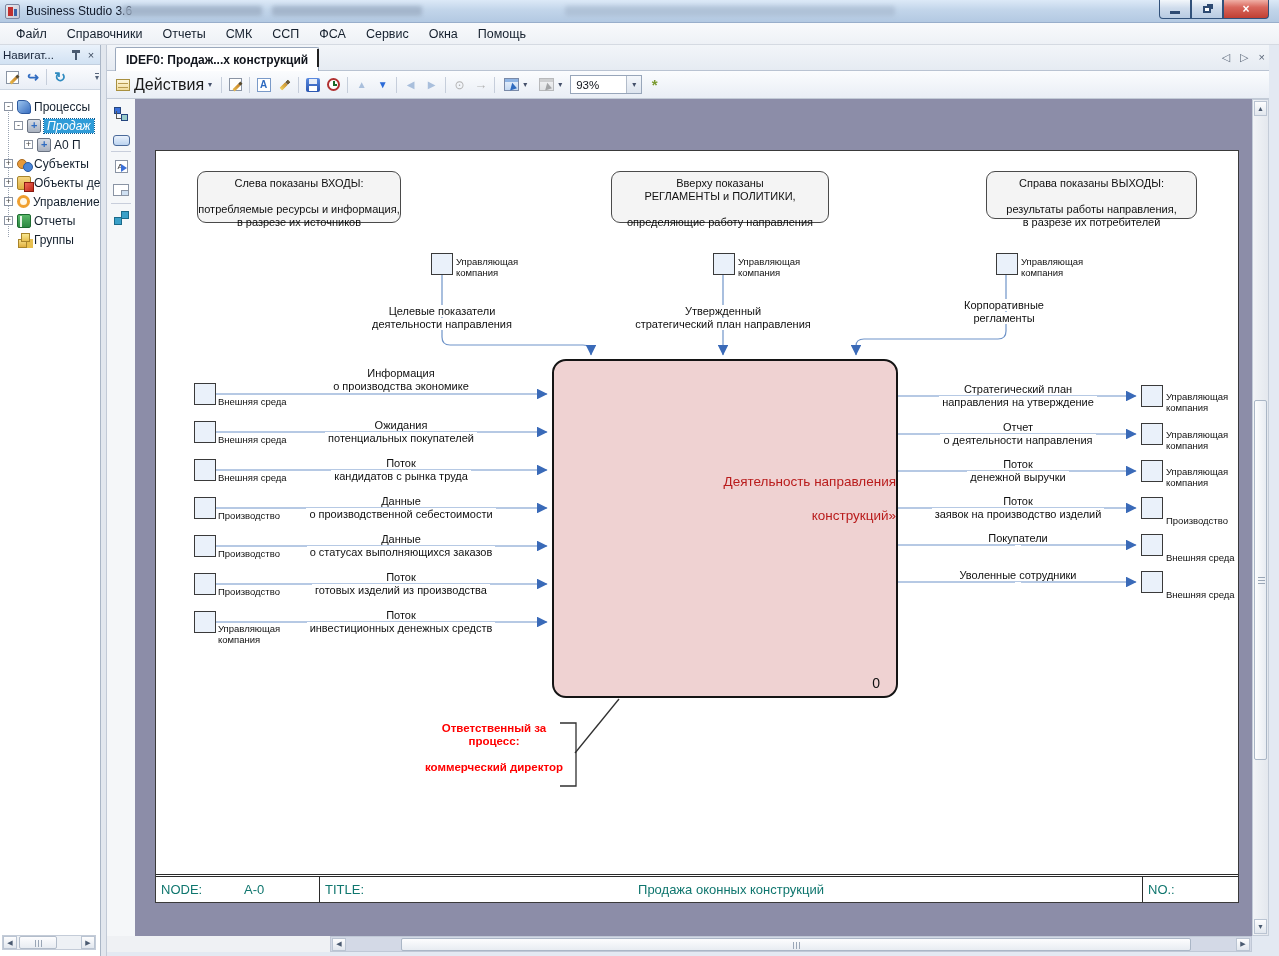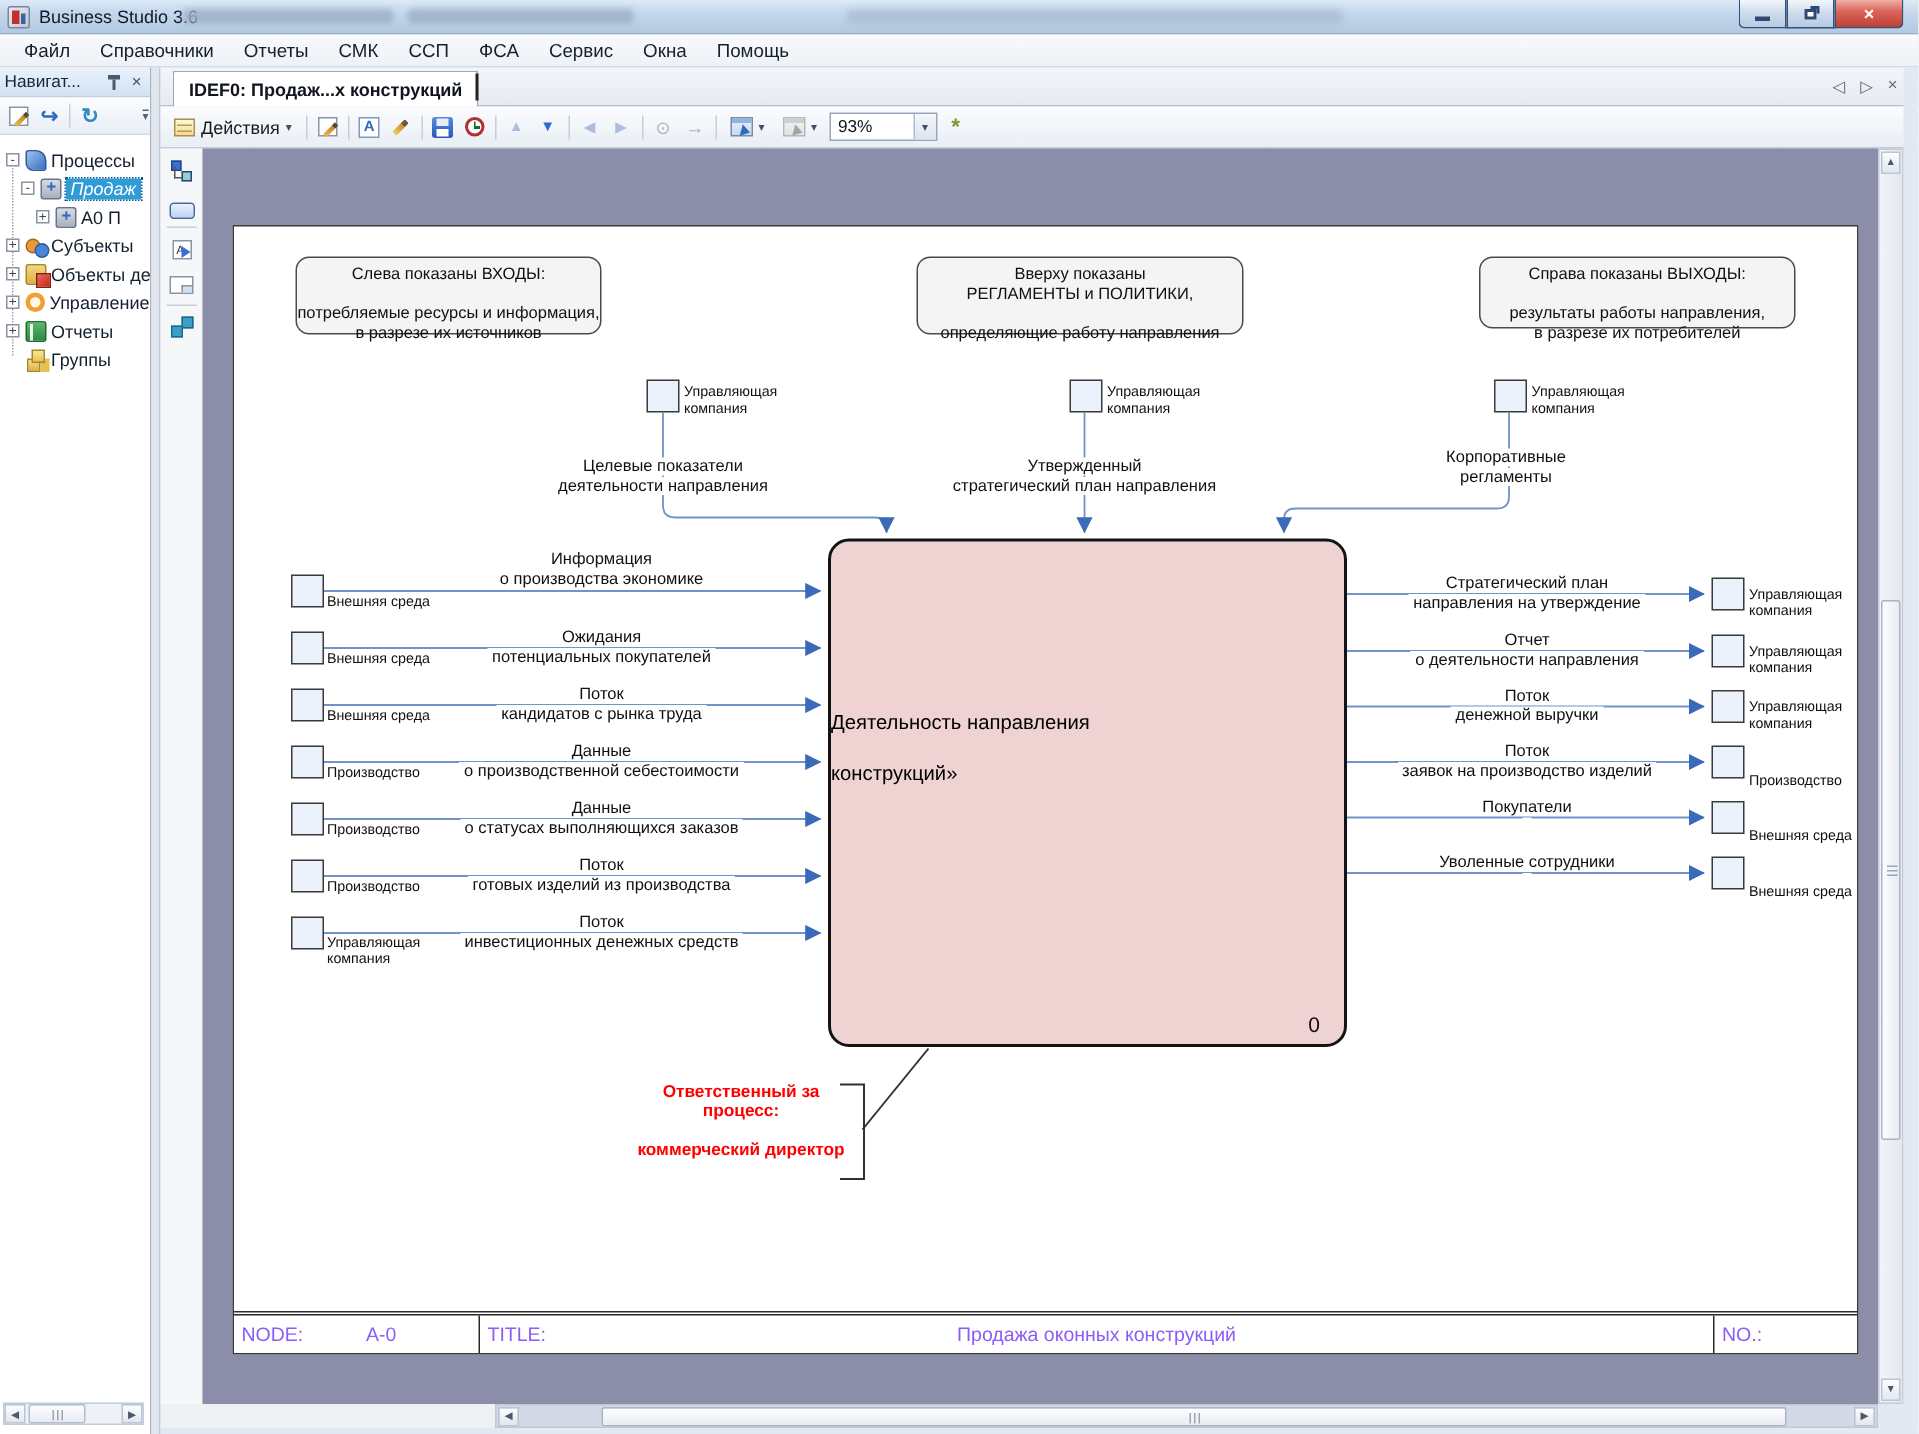--- a/index.html
+++ b/index.html
@@ -116,24 +116,24 @@
 #canvas{left:135px;top:99px;width:1117px;height:837px;background:#8c8da8;overflow:hidden}
 #page{left:20px;top:51px;width:1084px;height:753px;background:#fff;border:1px solid #3a3a3a}
 #page svg{position:absolute;left:0;top:0}
 .note{position:absolute;background:#f4f4f4;border:1px solid #4a4a4a;border-radius:9px;text-align:center;font-size:11px;line-height:13px;color:#101010;padding-top:5px}
 .gap13{height:13px}
 .sq{position:absolute;width:22px;height:22px;background:#eaf1fa;border:1.5px solid #3a3a3a}
 .elabel{position:absolute;font-size:9.5px;line-height:11px;color:#101010;white-space:nowrap}
 .flabel{position:absolute;transform:translateY(-50%);text-align:center;font-size:11px;line-height:13px;color:#101010}
 .flabel span{background:#fff;padding:0 3px}
 #main-box{left:396px;top:208px;width:346px;height:339px;background:#efd2d2;border:2px solid #141414;border-radius:14px}
-#main-box-text{position:absolute;left:0;right:0;top:112px;text-align:left;font-size:13.5px;line-height:17px;color:#000000}
+#main-box-text{position:absolute;left:0;right:0;top:112px;text-align:right;font-size:13.5px;line-height:17px;color:#b91c1c}
 #box-number{position:absolute;right:16px;bottom:5px;font-size:14px;color:#101010}
 #annotation-text{position:absolute;left:268px;top:571px;width:140px;text-align:center;color:#ff0000;font-weight:bold;font-size:11.5px;line-height:13px}
-#page-footer{position:absolute;left:0;right:0;bottom:0;height:26px;border-top:1px solid #2a2a2a;display:flex;font-size:13px;color:#8b5cf6}
+#page-footer{position:absolute;left:0;right:0;bottom:0;height:26px;border-top:1px solid #2a2a2a;display:flex;font-size:13px;color:#0f766e}
 #footer-sep{position:absolute;left:0;right:0;top:723px;height:1px;background:#2a2a2a}
 .fcell{display:flex;align-items:center;padding-left:5px;position:relative}
 
 #vscroll{left:1252px;top:99px;width:17px;height:837px;background:linear-gradient(90deg,#f2f4f7,#e4e8ee);border:1px solid #c4ccd8}
 .vbtn{position:absolute;left:1px;width:13px;height:15px;background:linear-gradient(#fdfdfe,#e2e7ee);border:1px solid #bac4d2;font-size:7px;color:#4a5a70;display:flex;align-items:center;justify-content:center}
 #vthumb{position:absolute;left:1px;top:300px;width:13px;height:360px;background:linear-gradient(90deg,#fdfdfe,#e8ecf2);border:1px solid #aab6c6;border-radius:2px}
 #vthumb:before{content:"";position:absolute;top:50%;left:3px;width:7px;height:1px;background:#9aa6b6;box-shadow:0 -3px 0 #9aa6b6,0 3px 0 #9aa6b6}
 #hscroll{left:330px;top:936px;width:922px;height:16px;background:#d3d9e6;border:1px solid #c0c8d6;display:flex;align-items:center}
 #hthumb{position:absolute;left:70px;width:790px;height:13px;background:linear-gradient(#fdfdfe,#e8ecf2);border:1px solid #aab6c6;border-radius:2px}
 #hthumb:before{content:"";position:absolute;left:50%;top:3px;width:1px;height:7px;background:#9aa6b6;box-shadow:-3px 0 0 #9aa6b6,3px 0 0 #9aa6b6}
@@ -256,21 +256,21 @@
   <div id="tab-nav" class="abs">
     <span>◁</span>
     <span>▷</span>
     <span>×</span>
   </div>
 </div>
 
 <div id="main-toolbar" class="abs">
   <div class="tbtn">
     <span class="grid-ic"></span>
-    <span style="font-size:12px">Действия</span>
+    <span style="font-size:16px">Действия</span>
     <span class="dd">▾</span>
   </div>
   <div class="vsep"></div>
   <div class="ticon16">
       <div class="sheet">
         <div class="pencil"></div>
       </div>
     </div>
   <div class="vsep"></div>
   <div class="ticon16">

